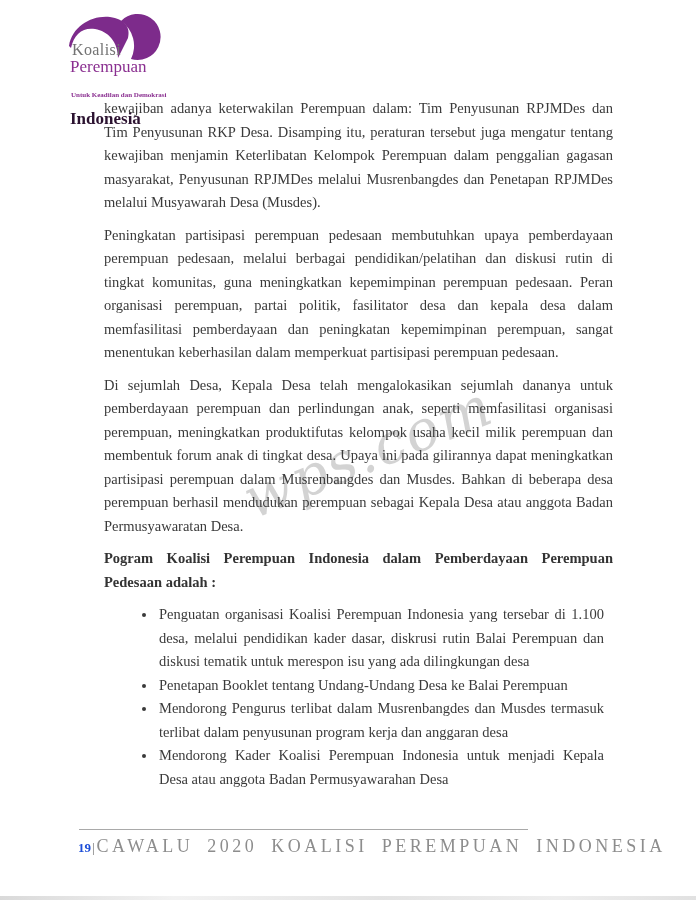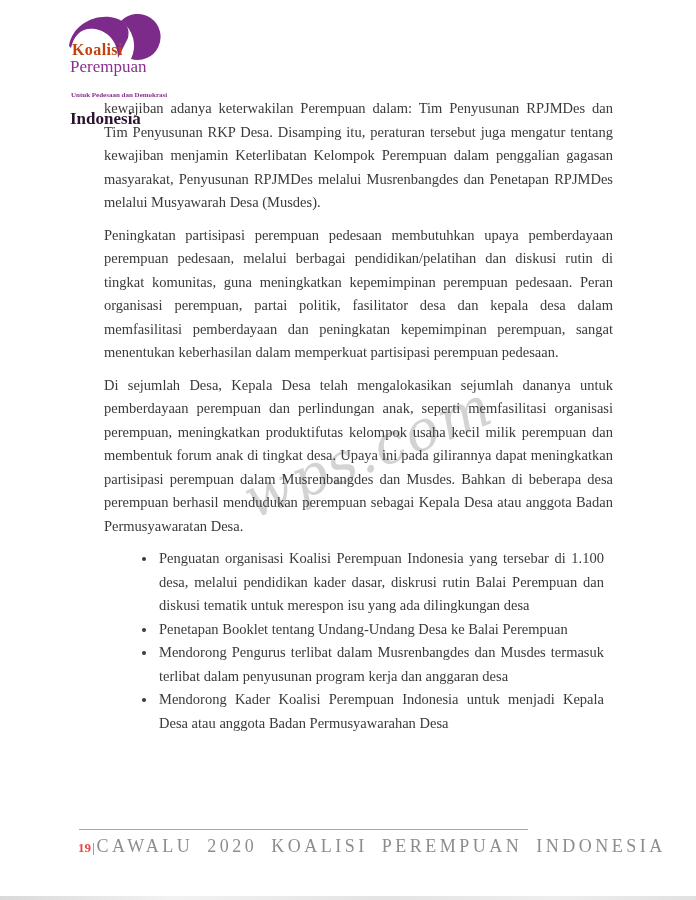--- a/index.html
+++ b/index.html
@@ -27,22 +27,22 @@
   .logo-art {
     position: absolute;
     left: 0;
     top: 0;
   }
   .logo-line1 {
     position: absolute;
     left: 4px;
     top: 29px;
     font-size: 16px;
-    font-weight: bold;
-    color: #c2410c;
+    font-weight: normal;
+    color: #737373;
     letter-spacing: 0.4px;
     white-space: nowrap;
   }
   .logo-line2 {
     position: absolute;
     left: 2px;
     top: 45px;
     font-size: 17px;
     font-weight: normal;
     color: #8a2f90;
@@ -122,21 +122,21 @@
   .footer {
     position: absolute;
     left: 78px;
     top: 836px;
     font-size: 13px;
     color: #1b1b1b;
     white-space: nowrap;
   }
   .footer .pgnum {
     font-weight: bold;
-    color: #ef4444;
+    color: #1d4ed8;
   }
   .footer .sep {
     color: #6e6e6e;
     margin: 0 2px 0 1px;
   }
   .footer .journal {
     color: #8d8d8d;
     font-size: 18px;
     letter-spacing: 3.5px;
     word-spacing: 6px;
@@ -165,29 +165,30 @@
   <div class="logo">
     <svg class="logo-art" width="120" height="70" viewBox="0 0 120 70">
 
       <path d="M 1,34 C 4,14 24,3 42,5 C 56,7 63,15 60,26 L 50,46 C 50,30 40,19 27,17 C 15,15 6,22 3,36 Z" fill="#7d2b8b"></path>
 
       <path d="M 53,9 A 23 23 0 1 1 63,47 A 30 30 0 0 0 53,9 Z" fill="#7d2b8b"></path>
     </svg>
     <div class="logo-line1">Koalisi</div>
     <div class="logo-line2">Perempuan</div>
     <div class="logo-line3">Indonesia</div>
-    <div class="logo-tagline">Untuk Pedesaan dan Demokrasi</div>
+    <div class="logo-tagline">Untuk Keadilan dan Demokrasi</div>
   </div>
 
   <div class="watermark">wps.com</div>
 
   <div class="content">
     <p>kewajiban adanya keterwakilan Perempuan dalam:  Tim Penyusunan RPJMDes dan Tim Penyusunan RKP Desa. Disamping itu, peraturan tersebut juga mengatur tentang kewajiban menjamin Keterlibatan Kelompok Perempuan dalam penggalian gagasan masyarakat, Penyusunan RPJMDes melalui Musrenbangdes dan Penetapan RPJMDes melalui Musyawarah Desa (Musdes).</p>
     <p>Peningkatan partisipasi perempuan pedesaan membutuhkan upaya pemberdayaan perempuan pedesaan, melalui berbagai pendidikan/pelatihan dan diskusi rutin di tingkat komunitas, guna meningkatkan kepemimpinan perempuan pedesaan. Peran organisasi perempuan, partai politik, fasilitator desa dan kepala desa dalam memfasilitasi pemberdayaan dan peningkatan kepemimpinan perempuan, sangat menentukan keberhasilan dalam memperkuat partisipasi perempuan pedesaan.</p>
     <p>Di sejumlah Desa, Kepala Desa telah mengalokasikan sejumlah dananya untuk pemberdayaan perempuan dan perlindungan anak, seperti memfasilitasi organisasi perempuan, meningkatkan produktifutas kelompok usaha kecil milik perempuan dan membentuk forum anak di tingkat desa. Upaya ini pada gilirannya dapat meningkatkan partisipasi perempuan dalam Musrenbangdes dan Musdes. Bahkan di beberapa desa perempuan berhasil mendudukan perempuan sebagai Kepala Desa atau anggota Badan Permusyawaratan Desa.</p>
+    <p class="heading">Pogram Koalisi Perempuan Indonesia dalam Pemberdayaan Perempuan Pedesaan adalah :</p>
     <ul class="program-list">
       <li>Penguatan organisasi Koalisi Perempuan Indonesia yang tersebar di 1.100 desa, melalui pendidikan kader dasar, diskrusi rutin Balai Perempuan dan diskusi tematik untuk merespon isu yang ada dilingkungan desa</li>
       <li>Penetapan Booklet tentang Undang-Undang Desa ke Balai Perempuan</li>
       <li>Mendorong Pengurus terlibat dalam Musrenbangdes dan Musdes termasuk terlibat dalam penyusunan program kerja dan anggaran desa</li>
       <li>Mendorong Kader Koalisi Perempuan Indonesia untuk menjadi Kepala Desa atau anggota Badan Permusyawarahan Desa</li>
     </ul>
   </div>
 
   <div class="footer-rule"></div>
   <div class="footer">

